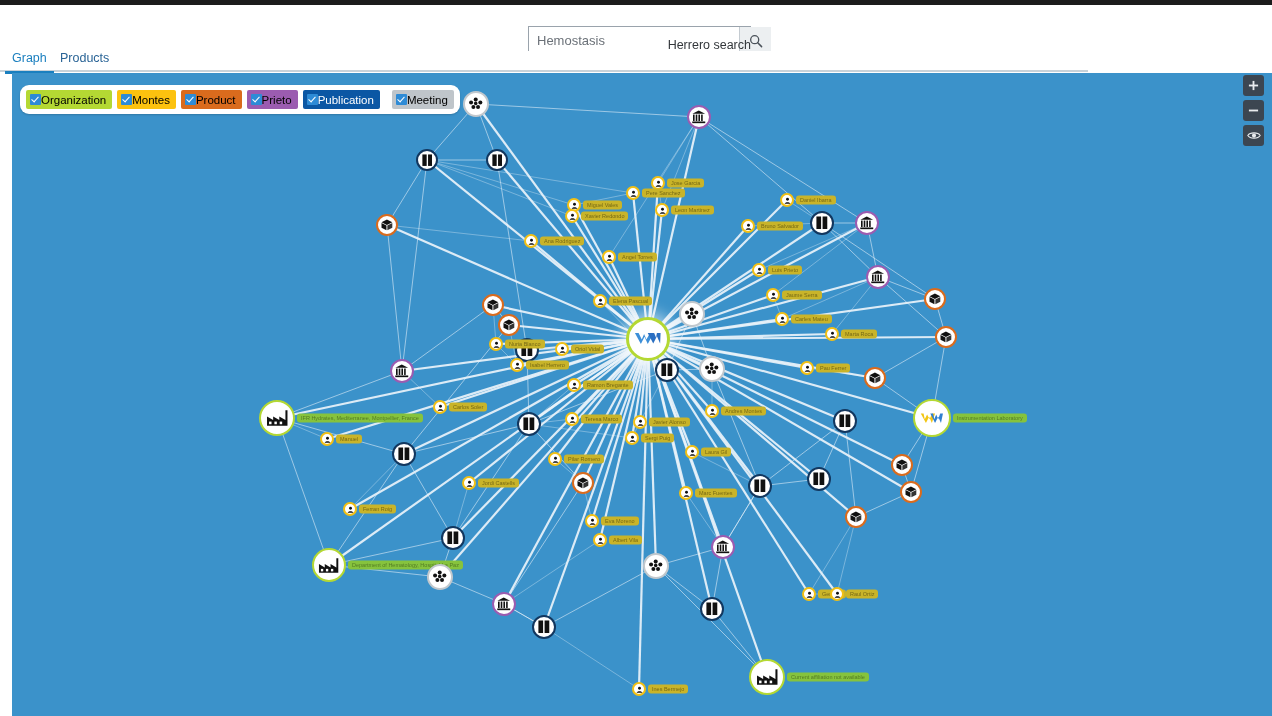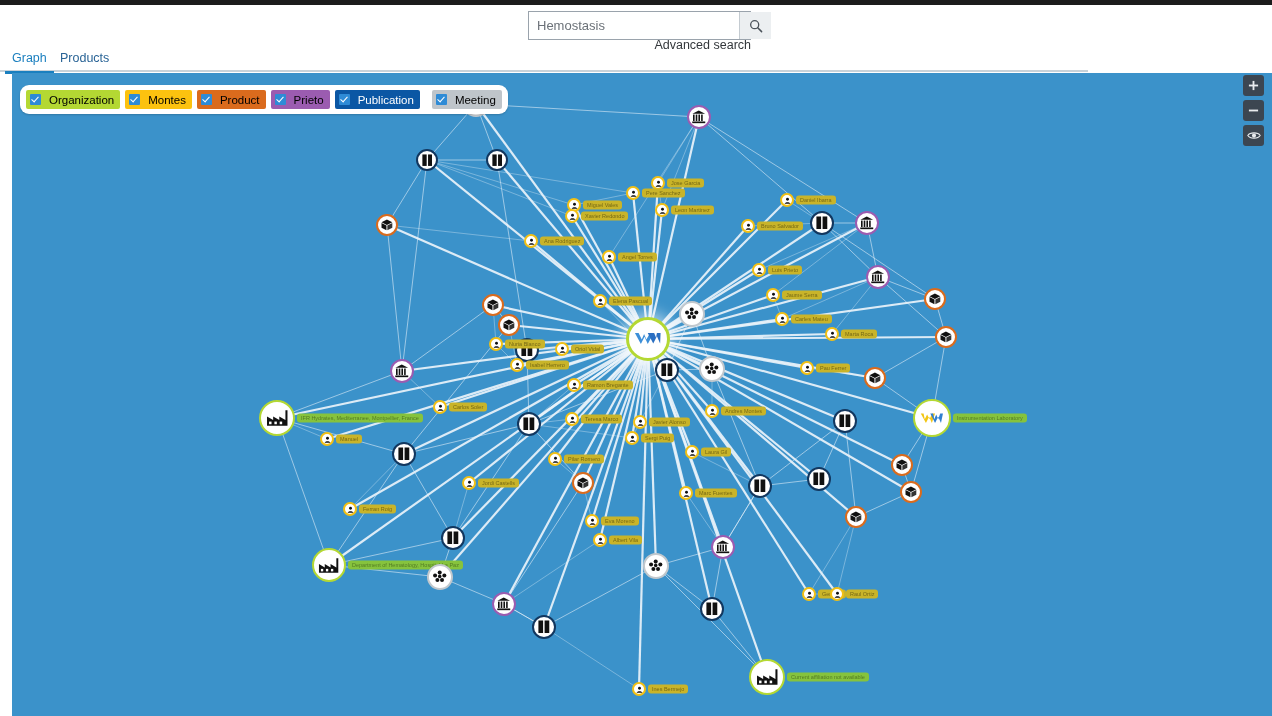--- a/index.html
+++ b/index.html
@@ -30,21 +30,21 @@
   }
   #brand-icon { width: 26px; height: 26px; display:block; }
   #brand-text {
     font-size: 25px; font-weight: bold;
     letter-spacing: -0.5px; color: #111111;
     font-family: "Liberation Sans", sans-serif;
   }
 
   
   #search-wrap {
-    position: absolute; left: 528px; top: 6px;
+    position: absolute; left: 528px; top: 21px;
     width: 244px; height: 29px;
   }
   #search-input {
     position: absolute; left: 0; top: 0;
     width: 223px; height: 29px;
     border: 1px solid #9aa3ac;
     background: #ffffff;
     font-size: 13px;
     color: #6b7178;
     padding: 0 36px 0 8px;
@@ -109,21 +109,21 @@
   #legend {
     position: absolute; left: 8px; top: 12px;
     background: #ffffff;
     border-radius: 9px;
     padding: 5px 6px;
     display: flex; gap: 5px;
     box-shadow: 0 1px 2px rgba(0,0,0,.18);
     z-index: 40;
   }
   .legend-item {
-    display: flex; align-items: center; gap: 8px;
+    display: flex; align-items: center; gap: 0;
     height: 19px;
     padding: 0 6px 0 4px;
     border-radius: 2px;
     font-size: 11.5px;
     color: #000;
     cursor: pointer;
     white-space: nowrap;
   }
   .legend-item.dark { color: #ffffff; }
   .legend-check {
@@ -203,21 +203,21 @@
 
   <div id="search-wrap">
     <input id="search-input" type="text" placeholder="Hemostasis" style="">
     <button id="search-button">
       <svg width="14" height="14" viewBox="0 0 16 16">
         <circle cx="6.5" cy="6.5" r="4.6" fill="none" stroke="#4a5159" stroke-width="1.5"></circle>
         <line x1="10" y1="10" x2="14.4" y2="14.4" stroke="#4a5159" stroke-width="1.7" stroke-linecap="round"></line>
       </svg>
     </button>
   </div>
-  <div id="advanced-search">Advanced search</div>
+  <div id="advanced-search">Herrero search</div>
 </div>
 
 <div id="tabs">
   <div id="tab-graph" class="tab active">Graph</div>
   <div id="tab-products" class="tab">Products</div>
 </div>
 
 <div id="canvas">
   <svg id="edges">
       <line x1="636" y1="266" x2="920" y2="345" stroke="#eaf3fa" stroke-width="2.2" opacity="0.92"></line>

